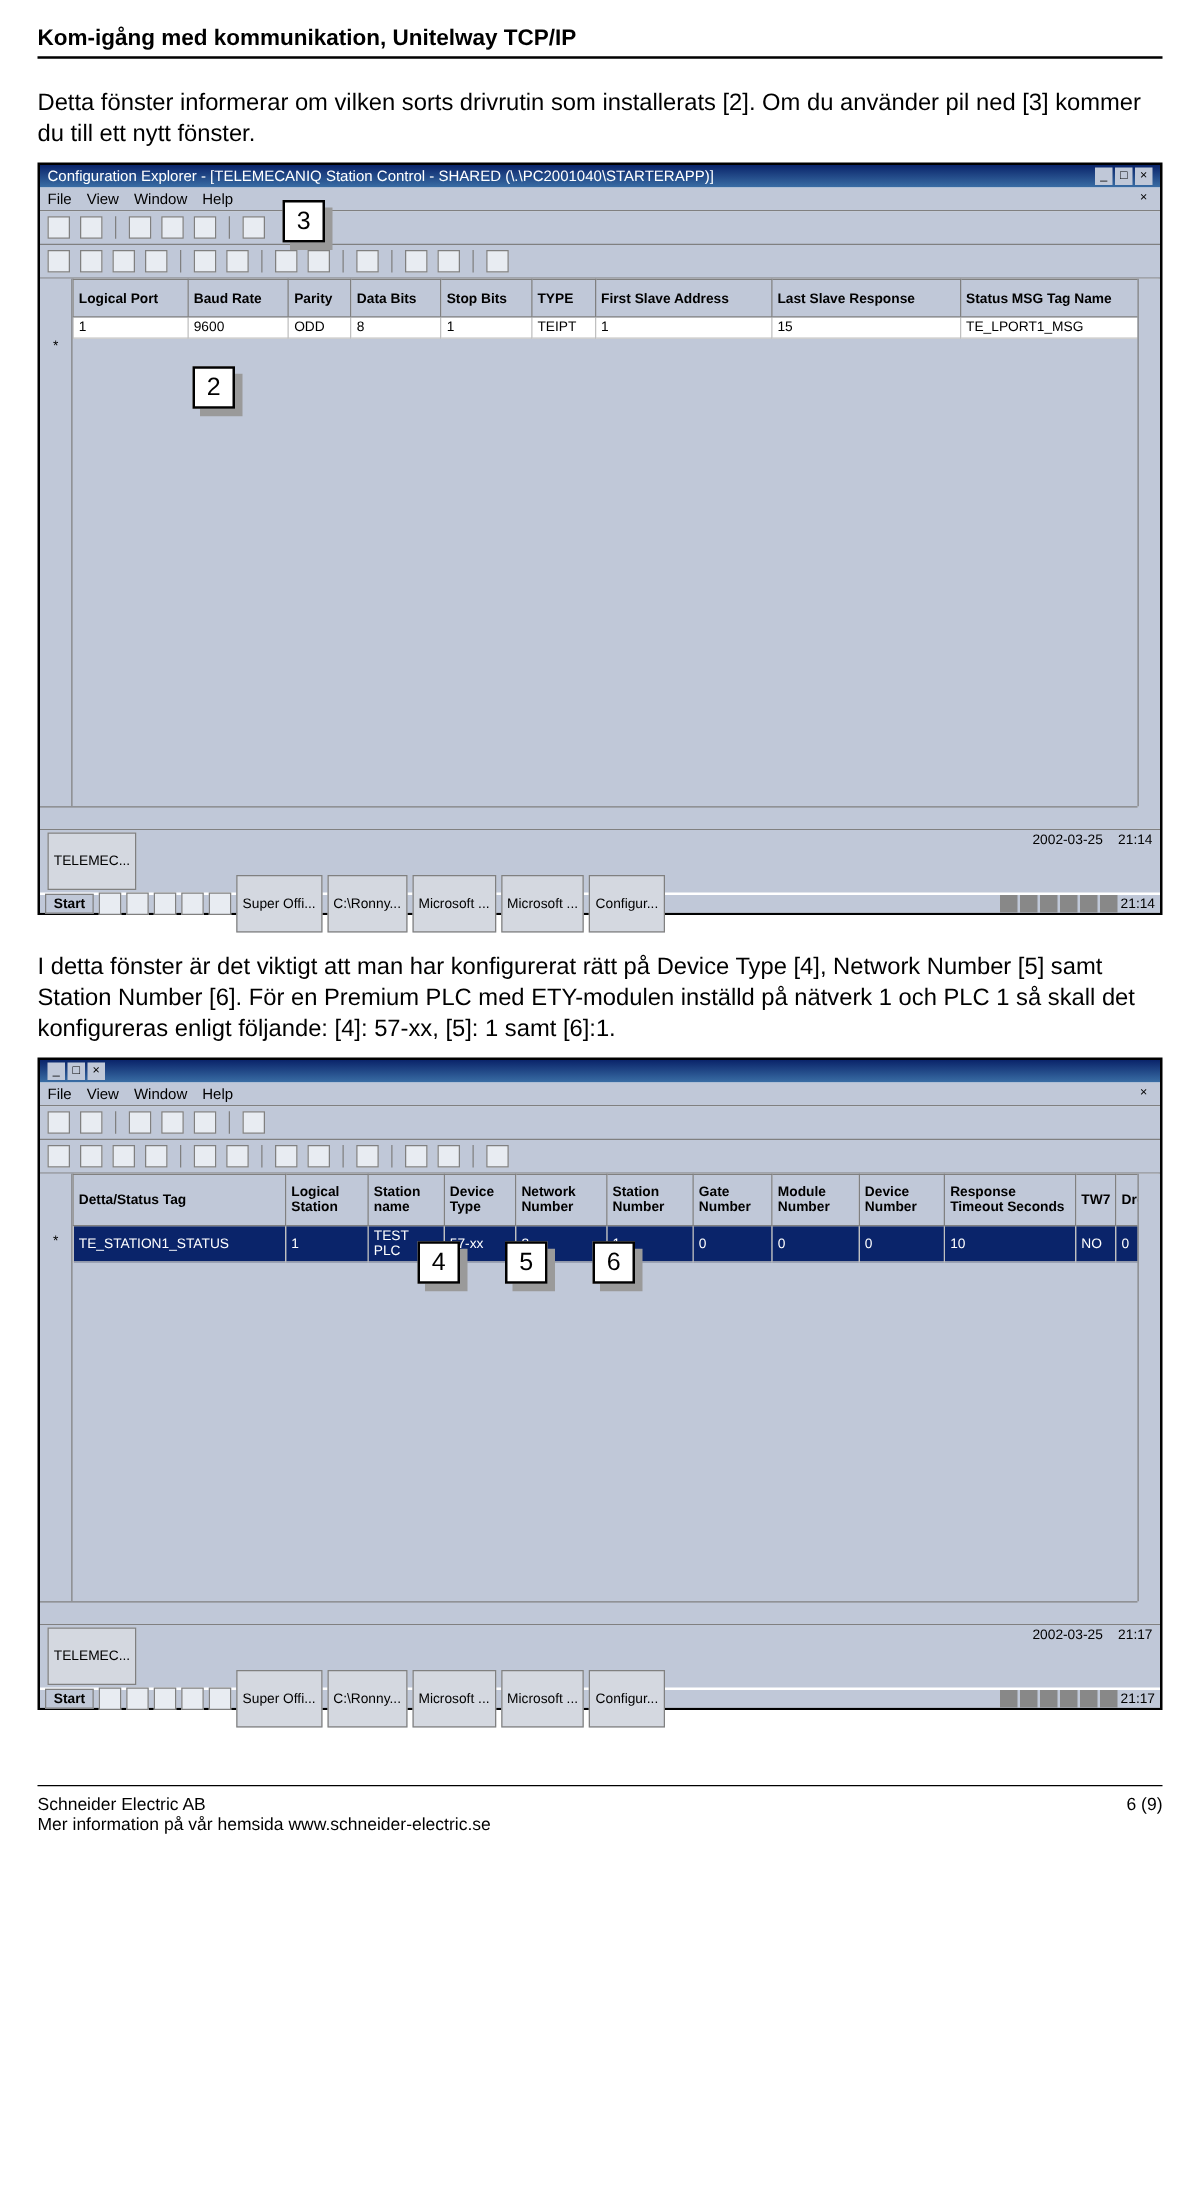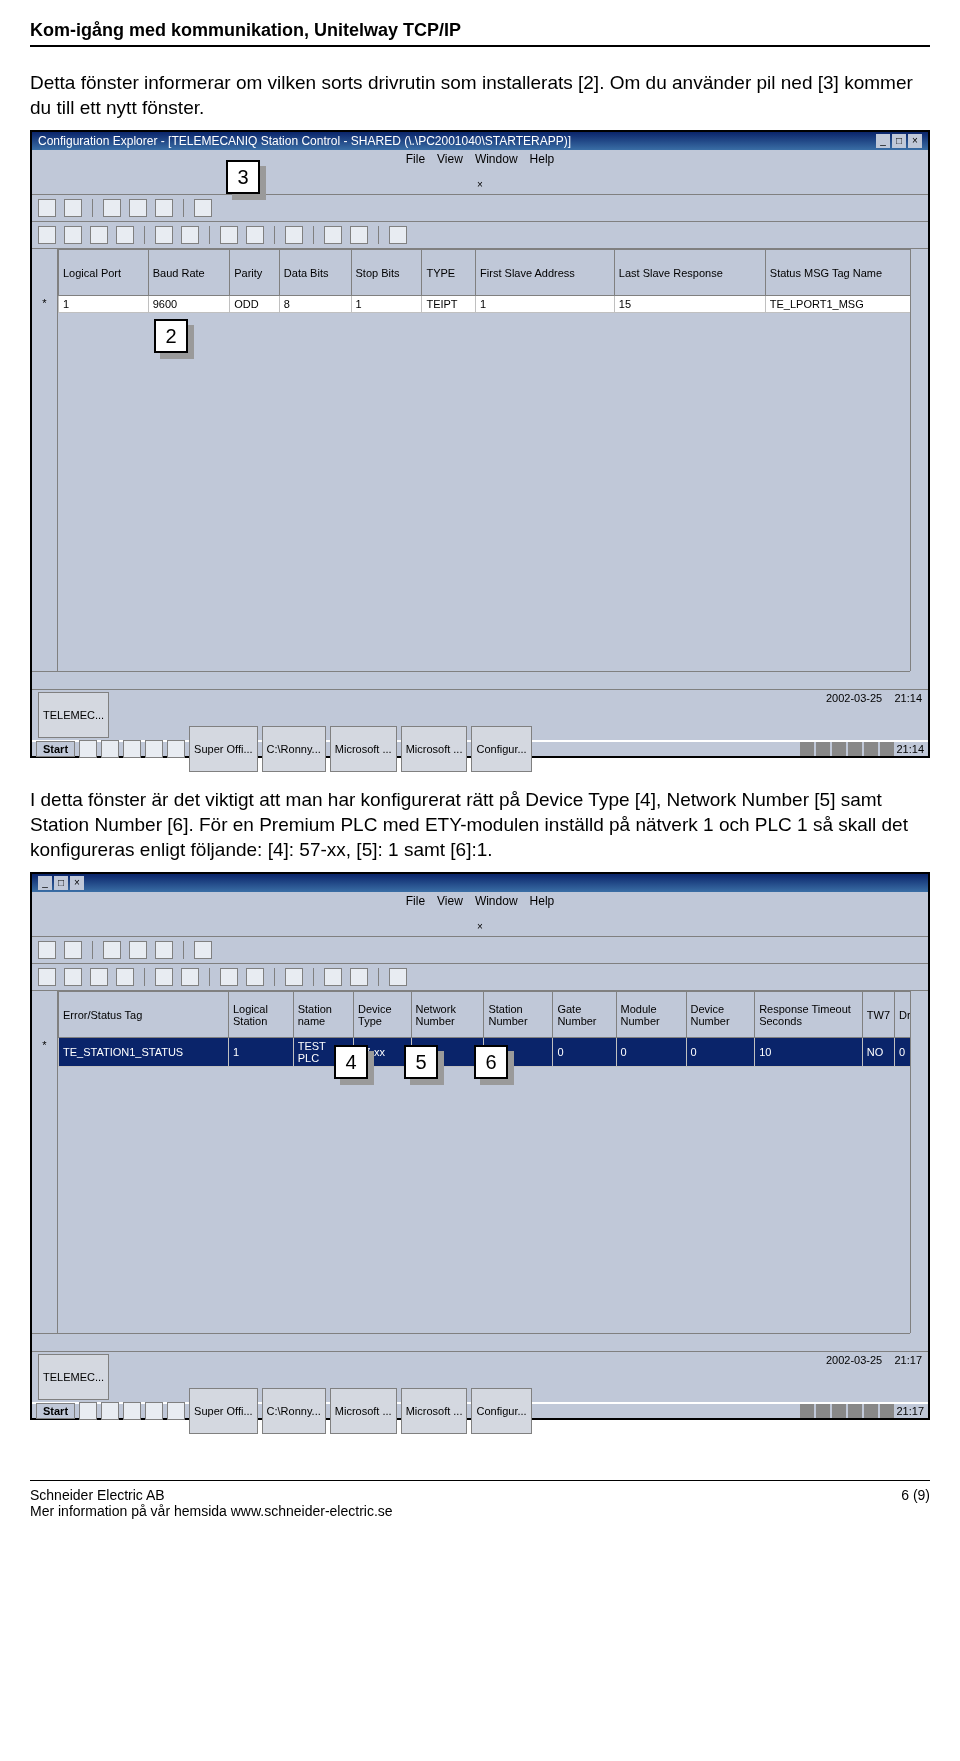--- a/index.html
+++ b/index.html
@@ -3,31 +3,31 @@
 <meta charset="utf-8">
 <style>
   * { box-sizing: border-box; margin: 0; padding: 0; }
   body { font-family: Arial, Helvetica, sans-serif; font-size: 16px; background: #fff; width: 960px; margin: 0 auto; padding: 20px 30px; color: #000; }
   .page-header { font-weight: bold; font-size: 18px; border-bottom: 2px solid #000; padding-bottom: 4px; margin-bottom: 24px; }
   .body-text { font-size: 19px; line-height: 1.3; margin-bottom: 10px; }
   .screenshot { position: relative; width: 900px; margin: 6px auto 30px; border: 2px solid #000; }
   .win-title { background: linear-gradient(#0a246a,#3a6ea5); color: #fff; font-size: 12px; padding: 2px 6px; display: flex; justify-content: space-between; height: 18px; }
   .win-title .right-btns { display:flex; gap:2px; }
   .win-title .right-btns span { background:#c0c8d8; color:#000; width:14px; height:14px; font-size:10px; text-align:center; line-height:14px; }
-  .menubar { background: #c0c8d8; font-size: 12px; padding: 2px 6px; border-bottom: 1px solid #808080; display:flex; gap:12px; align-items:center; justify-content:space-between;flex-direction:column; }
+  .menubar { background: #c0c8d8; font-size: 12px; padding: 2px 6px; border-bottom: 1px solid #808080; display:flex; gap:12px; align-items:center; justify-content:space-between; }
   .menubar .left { display:flex; gap:12px; }
   .menubar .close { background:#c0c8d8; color:#000; width:14px; height:14px; font-size:10px; text-align:center; line-height:14px; }
   .toolbar { background: #c0c8d8; padding: 4px 6px; display: flex; gap: 8px; align-items: center; border-bottom: 1px solid #808080; }
   .tb-icon { width: 18px; height: 18px; background: #e8ecf2; border: 1px solid #808080; }
   .tb-sep { width:1px; height:18px; background:#808080; margin:0 2px; }
   .content-area { background: #c0c8d8; position: relative; height: 440px; }
   .content-area.short { height: 360px; }
   .table-wrapper { background: #fff; margin: 0 0 0 26px; }
   .data-table { border-collapse: collapse; font-size: 11px; width: 100%; }
-  .data-table th { background: #c0c8d8; border: 1px solid #808080; padding: 8px 4px; font-weight: normal; text-align: left; height: 46px; vertical-align: middle; }
+  .data-table th { background: #c0c8d8; border: 1px solid #808080; padding: 8px 4px; font-weight: bold; text-align: left; height: 30px; vertical-align: middle; }
   .data-table td { border: 1px solid #c0c0c0; padding: 2px 4px; background: #fff; }
   .scrollbar-v { position:absolute; right:0; top:0; bottom:18px; width:18px; background:#c0c8d8; border-left:1px solid #808080; }
   .scrollbar-h { position:absolute; left:0; right:18px; bottom:0; height:18px; background:#c0c8d8; border-top:1px solid #808080; }
   .gutter { position:absolute; left:0; top:0; bottom:18px; width:26px; background:#c0c8d8; border-right:1px solid #808080; }
   .gutter .star { font-size:11px; text-align:center; margin-top:48px; }
   .taskbar-area { background:#c0c8d8; }
   .status-line { display:flex; justify-content:space-between; font-size:11px; padding:2px 6px; border-top:1px solid #808080; }
   .task-app { border:1px solid #808080; padding:16px 4px; font-size:11px; background:#d4d8e0; }
   .taskbar { background:#c0c8d8; border-top:2px solid #fff; display:flex; align-items:center; font-size:11px; padding:2px 4px; gap:4px; height:16px; }
   .start-btn { background:#c0c8d8; border:1px solid #808080; padding:1px 6px; font-weight:bold; }
@@ -221,21 +221,21 @@
   </div>
 
   <div class="content-area short">
     <div class="gutter">
         <div class="star">*</div>
       </div>
     <div class="table-wrapper">
       <table class="data-table">
         <thead>
             <tr>
-          <th style="width:170px">Error/Status Tag</th>
+          <th style="width:170px">Detta/Status Tag</th>
           <th>Logical Station</th>
           <th>Station name</th>
           <th>Device Type</th>
           <th>Network Number</th>
           <th>Station Number</th>
           <th>Gate Number</th>
           <th>Module Number</th>
           <th>Device Number</th>
           <th>Response Timeout Seconds</th>
           <th>TW7</th>

